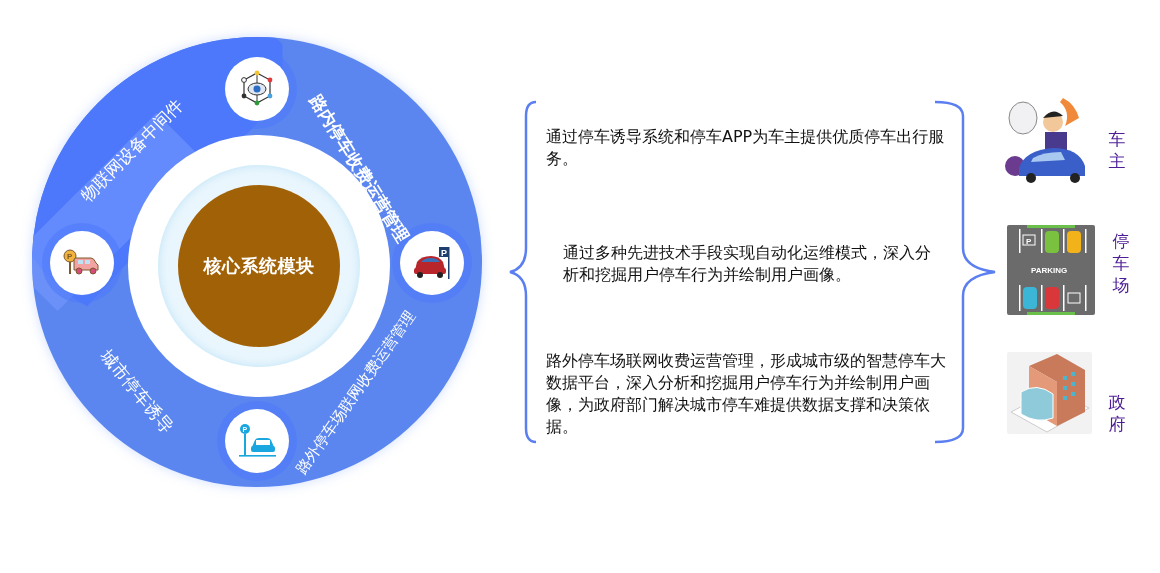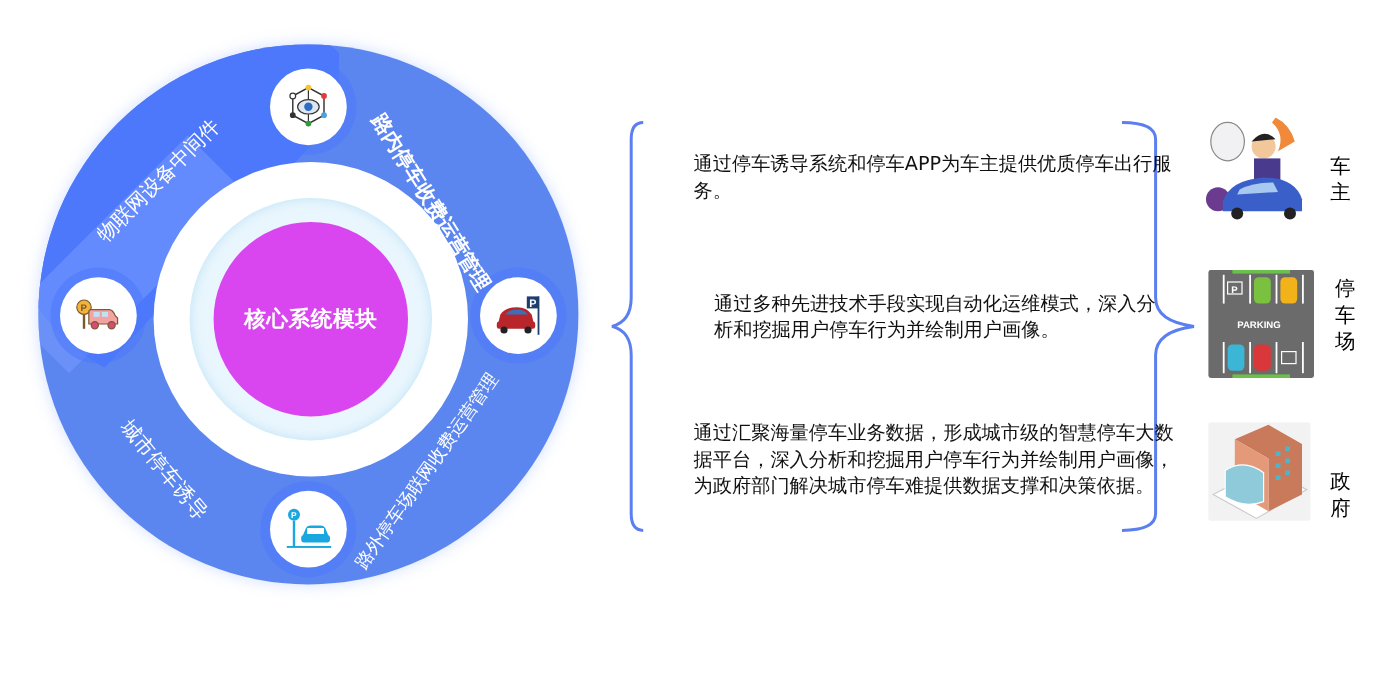--- a/index.html
+++ b/index.html
@@ -3,27 +3,27 @@
 <meta charset="utf-8">
 <style>
   html,body{margin:0;padding:0;background:#ffffff;}
   body{width:1160px;height:573px;position:relative;overflow:hidden;font-family:"DejaVu Sans","Liberation Sans",sans-serif;}
   .ring-wrap{position:absolute;left:32px;top:37px;width:450px;height:450px;}
   .outer{position:absolute;inset:0;border-radius:50%;background:#5b86f0;box-shadow:0 0 12px rgba(120,160,255,.35);overflow:hidden;}
   .band{position:absolute;left:40px;top:70px;width:70px;height:210px;background:rgba(120,155,255,.55);transform:rotate(45deg);transform-origin:center;}
   .arc-dark{position:absolute;left:-30px;top:-40px;width:330px;height:330px;border-radius:50%;background:#4d78fb;clip-path:polygon(0 0,85% 0,85% 30%,20% 100%,0 100%);}
   .white-ring{position:absolute;left:96px;top:98px;width:262px;height:262px;border-radius:50%;background:#ffffff;}
   .halo{position:absolute;left:126px;top:128px;width:202px;height:202px;border-radius:50%;background:#eaf6fd;box-shadow:inset 0 0 10px rgba(170,220,245,.7);}
-  .core{position:absolute;left:146px;top:148px;width:162px;height:162px;border-radius:50%;background:#d946ef;display:flex;align-items:center;justify-content:center;color:#fff;font-weight:bold;font-size:18px;letter-spacing:0.5px;}
+  .core{position:absolute;left:146px;top:148px;width:162px;height:162px;border-radius:50%;background:#a16207;display:flex;align-items:center;justify-content:center;color:#fff;font-weight:bold;font-size:18px;letter-spacing:0.5px;}
   .node{position:absolute;width:64px;height:64px;border-radius:50%;background:#fff;display:flex;align-items:center;justify-content:center;box-shadow:0 0 0 8px rgba(77,120,251,.55);}
   .arc-label{position:absolute;color:#fff;font-size:17px;white-space:nowrap;transform-origin:left center;}
   .brace{position:absolute;}
-  .desc{position:absolute;font-size:16px;line-height:22px;color:#111;margin-left:32px;}
+  .desc{position:absolute;font-size:16px;line-height:22px;color:#111;}
   .side-img{position:absolute;border-radius:2px;overflow:hidden;}
-  .side-label{position:absolute;color:#000000;font-size:17px;line-height:22px;width:20px;text-align:center;}
+  .side-label{position:absolute;color:#4c1d95;font-size:17px;line-height:22px;width:20px;text-align:center;}
 </style>
 </head>
 <body>
 
 <div class="ring-wrap">
   <div class="outer">
     <div class="arc-dark"></div>
     <div class="band"></div>
   </div>
   <div class="white-ring"></div>
@@ -91,21 +91,21 @@
 
 <svg class="brace" style="left:504px;top:98px;" width="40" height="348" viewBox="0 0 40 348">
   <path d="M32 4 Q22 4 22 18 L22 150 Q22 170 6 174 Q22 178 22 198 L22 330 Q22 344 32 344" fill="none" stroke="#5b7ff0" stroke-width="2.5"></path>
 </svg>
 <svg class="brace" style="left:933px;top:98px;" width="66" height="348" viewBox="0 0 66 348">
   <path d="M2 4 Q30 4 30 18 L30 150 Q30 170 62 174 Q30 178 30 198 L30 330 Q30 344 2 344" fill="none" stroke="#5b7ff0" stroke-width="2.5"></path>
 </svg>
 
 <div class="desc" style="left:546px;top:126px;width:410px;">通过停车诱导系统和停车APP为车主提供优质停车出行服务。</div>
 <div class="desc" style="left:563px;top:242px;width:372px;">通过多种先进技术手段实现自动化运维模式，深入分析和挖掘用户停车行为并绘制用户画像。</div>
-<div class="desc" style="left:546px;top:350px;width:410px;">通过汇聚海量停车业务数据，形成城市级的智慧停车大数据平台，深入分析和挖掘用户停车行为并绘制用户画像，为政府部门解决城市停车难提供数据支撑和决策依据。</div>
+<div class="desc" style="left:546px;top:350px;width:410px;">路外停车场联网收费运营管理，形成城市级的智慧停车大数据平台，深入分析和挖掘用户停车行为并绘制用户画像，为政府部门解决城市停车难提供数据支撑和决策依据。</div>
 
 <div class="side-img" style="left:1005px;top:98px;width:86px;height:86px;background:#fff;">
   <svg width="86" height="86" viewBox="0 0 86 86">
     <ellipse cx="18" cy="20" rx="14" ry="16" fill="#f1f1f4" stroke="#888"></ellipse>
     <path d="M55 4 Q66 14 60 28 L74 20 Q70 6 58 0 Z" fill="#f08a3a"></path>
     <circle cx="48" cy="24" r="10" fill="#f2c89a"></circle>
       <path d="M38 20 Q48 8 58 18" fill="#222"></path>
     <rect x="40" y="34" width="22" height="18" fill="#4a3a8e"></rect>
     <ellipse cx="10" cy="68" rx="10" ry="10" fill="#6a3b8e"></ellipse>
     <path d="M14 70 Q20 52 48 50 Q74 50 80 68 L80 78 L14 78 Z" fill="#3a5fc9"></path>

